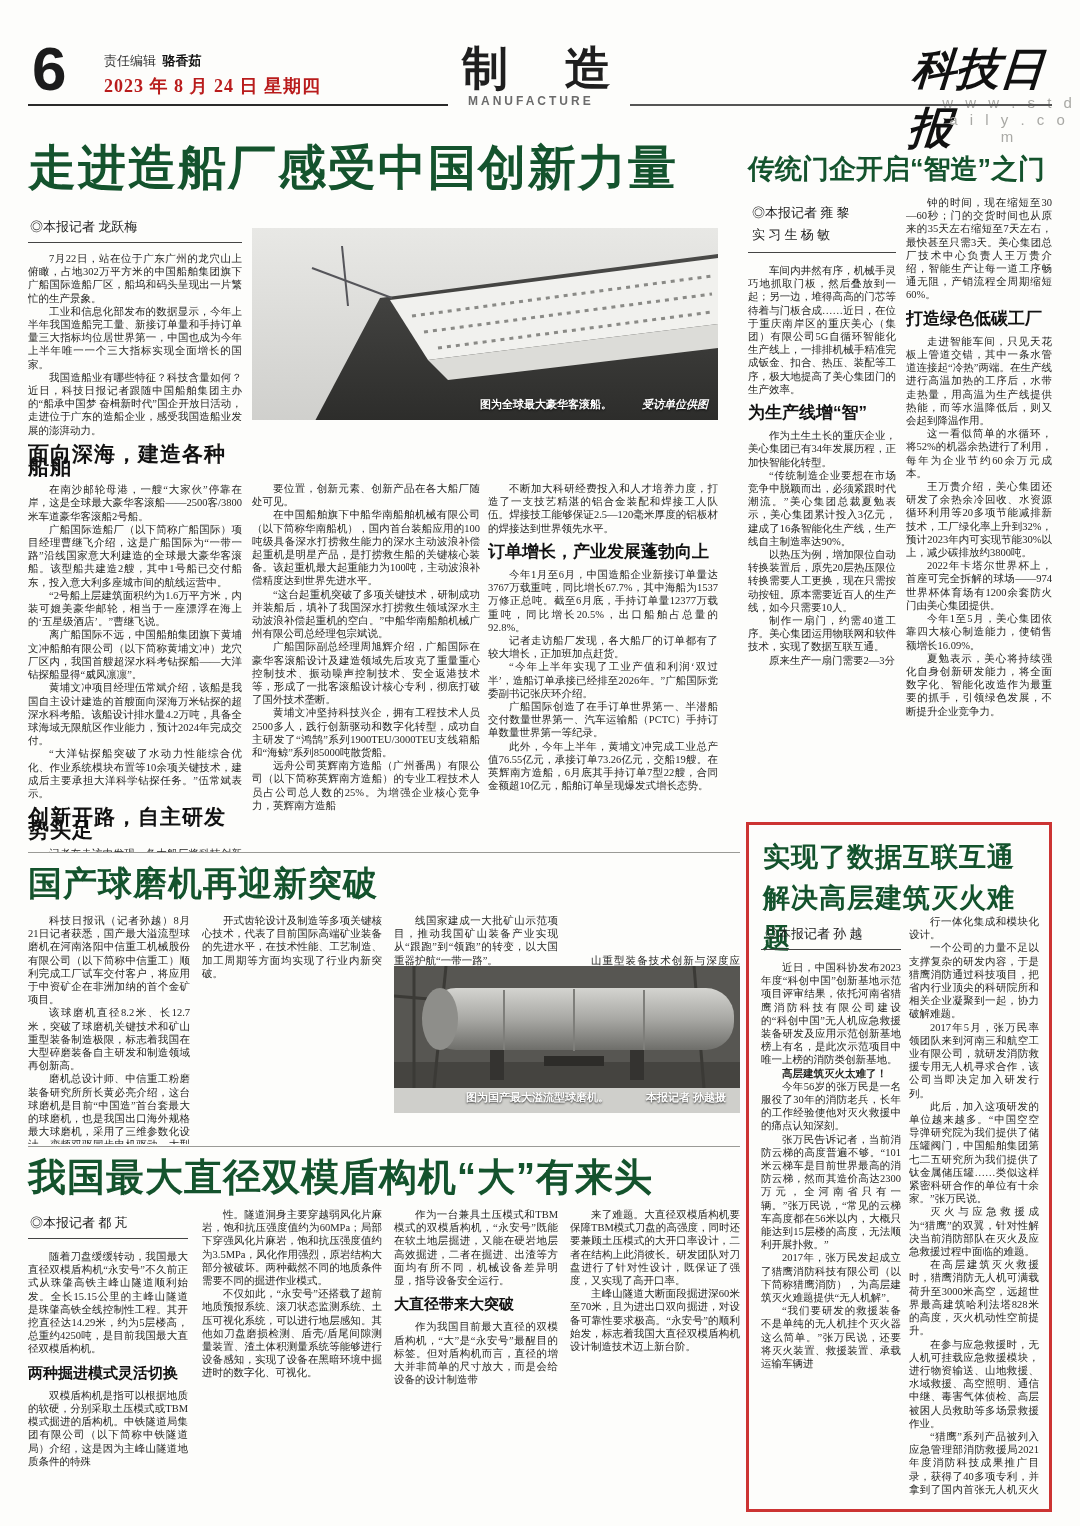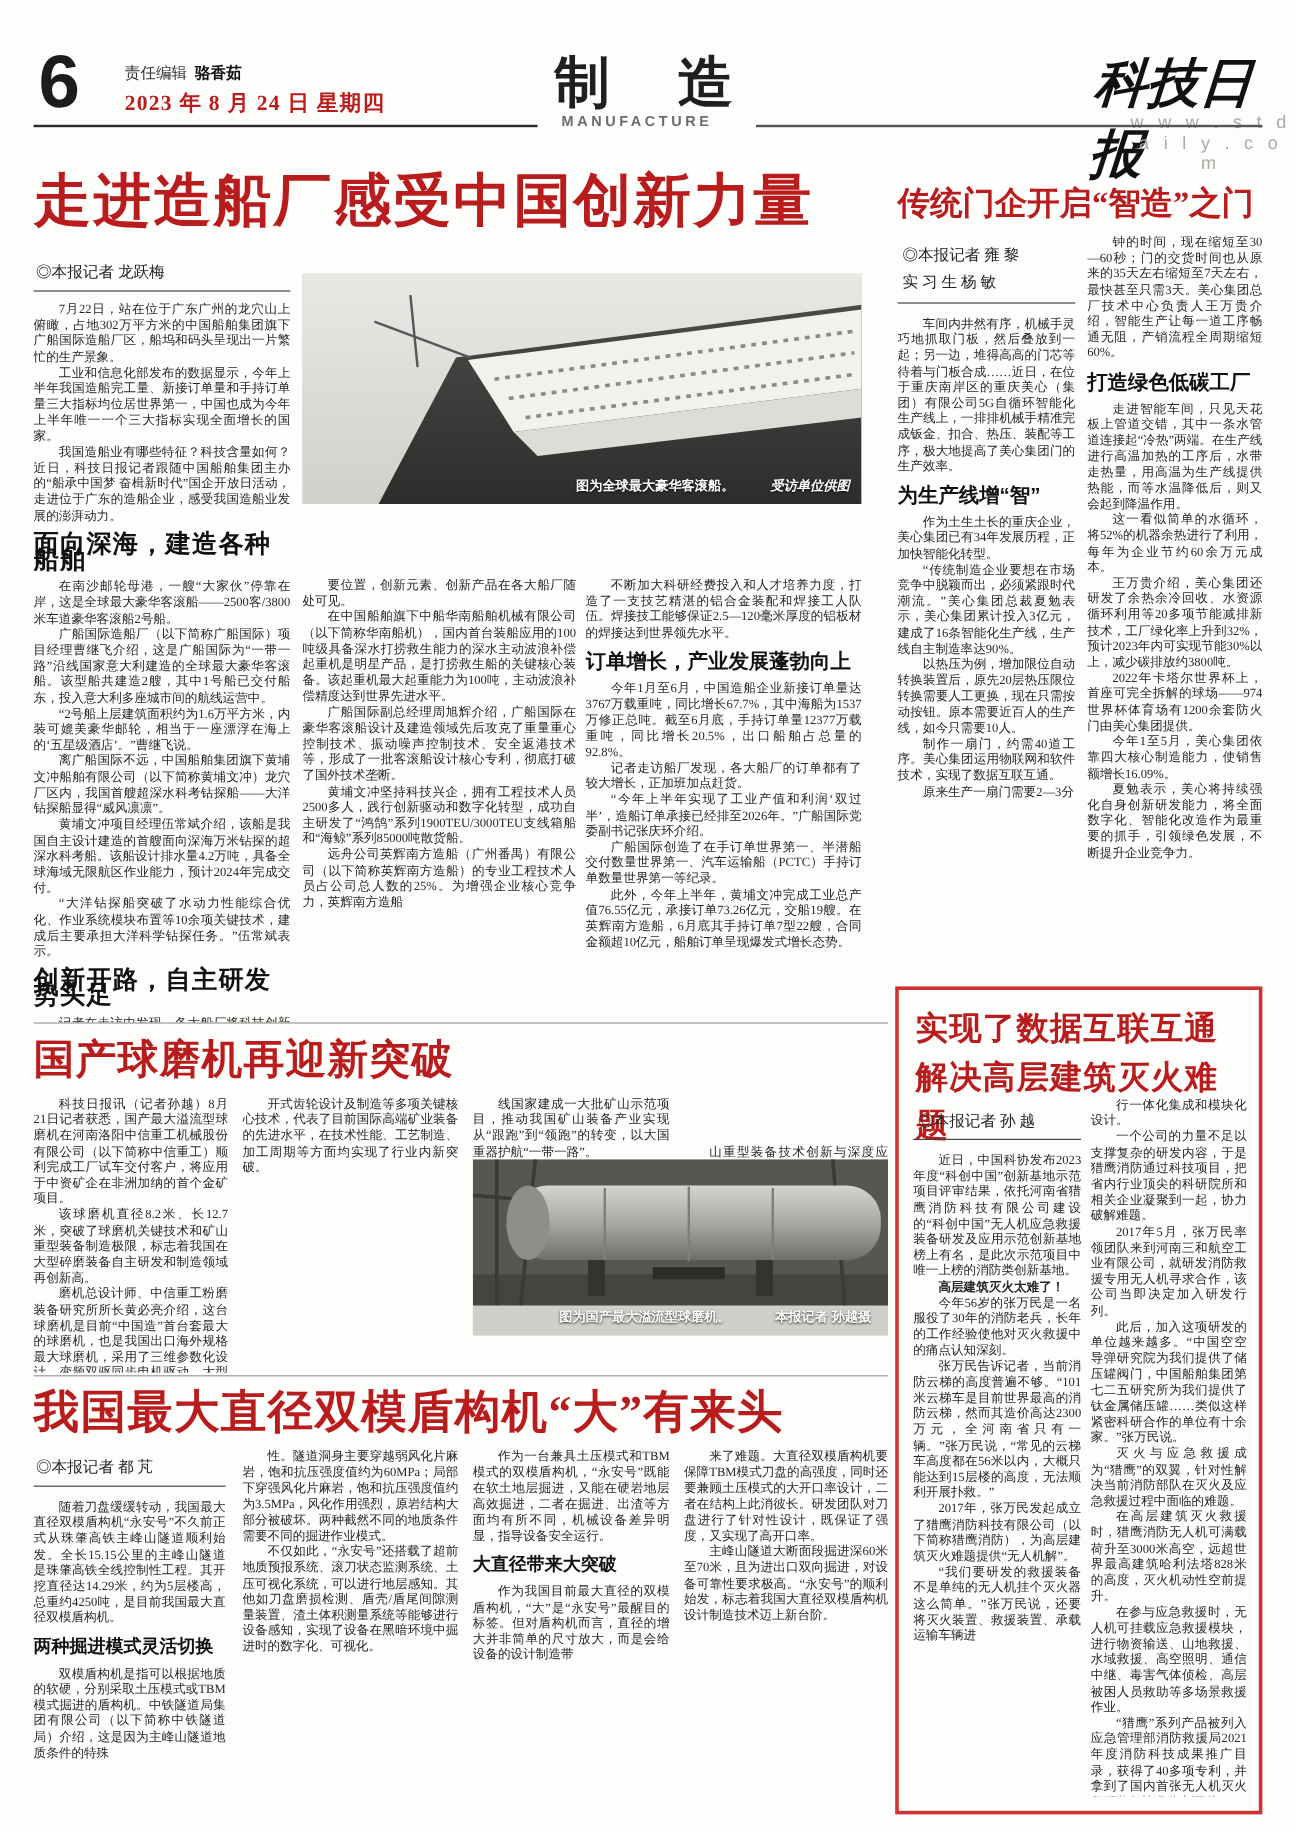--- a/index.html
+++ b/index.html
@@ -9,21 +9,21 @@
   .sep-rule{position:absolute;height:1px;background:#9a9a96;}
   .byline-rule{position:absolute;height:1px;background:#444;}
   .pagenum{position:absolute;font-family:"Liberation Sans",sans-serif;font-weight:bold;font-size:62px;line-height:1;}
   .ed-line{position:absolute;font-size:13px;color:#333;}
   .ed-line b{color:#111;}
   .date-line{position:absolute;font-size:18px;font-weight:bold;color:#b91c1c;letter-spacing:1px;}
   .section-cn{position:absolute;font-family:"Liberation Sans",sans-serif;font-weight:bold;font-size:46px;letter-spacing:22px;color:#1f1f1f;}
   .section-en{position:absolute;font-family:"Liberation Sans",sans-serif;font-weight:bold;font-size:12px;letter-spacing:3px;color:#6b6b6b;}
   .masthead{position:absolute;font-family:"Liberation Serif",serif;font-weight:bold;font-style:italic;font-size:44px;color:#111;transform:skewX(-4deg);}
   .site{position:absolute;font-family:"Liberation Sans",sans-serif;font-size:15px;letter-spacing:4px;color:#a9a9a5;text-align:center;}
-  .headline{position:absolute;font-family:Liberation Serif, serif;font-weight:bold;color:#b91c1c;line-height:1.15;}
+  .headline{position:absolute;font-family:Liberation Sans, sans-serif;font-weight:bold;color:#14532d;line-height:1.15;}
   .byline{position:absolute;font-size:13px;color:#222;}
   .col{position:absolute;overflow:hidden;text-align:justify;font-size:10.5px;line-height:13.2px;color:#262624;}
   .para{margin:0;text-indent:2em;}
   .subhead{font-family:"Liberation Sans",sans-serif;font-weight:bold;text-align:left;color:#111;margin:10px 0;text-indent:0;}
   .sh-lg{font-size:21px;letter-spacing:1px;}
   .sh-md{font-size:17px;}
   .sh-sm{font-size:15px;}
   .photo{position:absolute;overflow:hidden;background:#cfcfcb;}
   .photo svg{display:block;}
   .caption{position:absolute;font-family:"Liberation Sans",sans-serif;font-weight:bold;font-size:11px;color:#fff;
@@ -104,20 +104,21 @@
       </div>
     <h3 class="subhead sh-lg">创新开路，自主研发势头足</h3>
     <div>
         <p class="para">记者在走访中发现，各大船厂将科技创新摆在重</p>
       </div>
   </div>
   <div class="col" style="left:252px;top:482px;width:228px;height:368px;">
     <div>
         <p class="para">要位置，创新元素、创新产品在各大船厂随处可见。</p>
         <p class="para">在中国船舶旗下中船华南船舶机械有限公司（以下简称华南船机），国内首台装船应用的100吨级具备深水打捞救生能力的深水主动波浪补偿起重机是明星产品，是打捞救生船的关键核心装备。该起重机最大起重能力为100吨，主动波浪补偿精度达到世界先进水平。</p>
+        <p class="para">“这台起重机突破了多项关键技术，研制成功并装船后，填补了我国深水打捞救生领域深水主动波浪补偿起重机的空白。”中船华南船舶机械广州有限公司总经理包宗斌说。</p>
         <p class="para">广船国际副总经理周旭辉介绍，广船国际在豪华客滚船设计及建造领域先后攻克了重量重心控制技术、振动噪声控制技术、安全返港技术等，形成了一批客滚船设计核心专利，彻底打破了国外技术垄断。</p>
         <p class="para">黄埔文冲坚持科技兴企，拥有工程技术人员2500多人，践行创新驱动和数字化转型，成功自主研发了“鸿鹄”系列1900TEU/3000TEU支线箱船和“海鲸”系列85000吨散货船。</p>
         <p class="para">远舟公司英辉南方造船（广州番禺）有限公司（以下简称英辉南方造船）的专业工程技术人员占公司总人数的25%。为增强企业核心竞争力，英辉南方造船</p>
       </div>
   </div>
   <div class="col" style="left:488px;top:482px;width:230px;height:368px;">
     <div>
         <p class="para">不断加大科研经费投入和人才培养力度，打造了一支技艺精湛的铝合金装配和焊接工人队伍。焊接技工能够保证2.5—120毫米厚度的铝板材的焊接达到世界领先水平。</p>
       </div>
     <h3 class="subhead sh-md">订单增长，产业发展蓬勃向上</h3>

